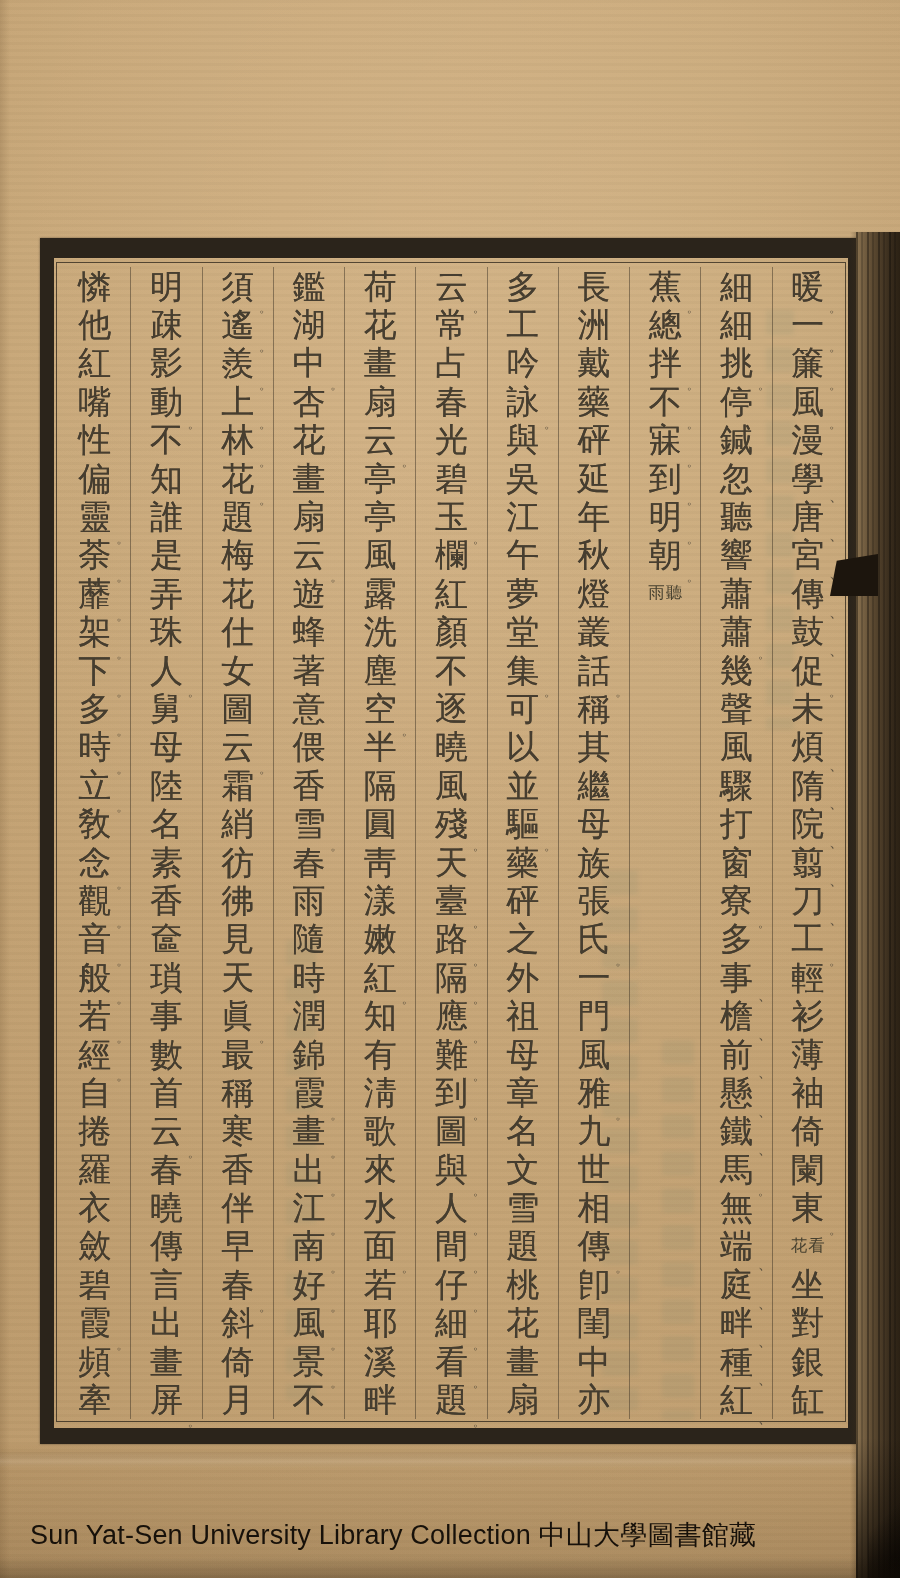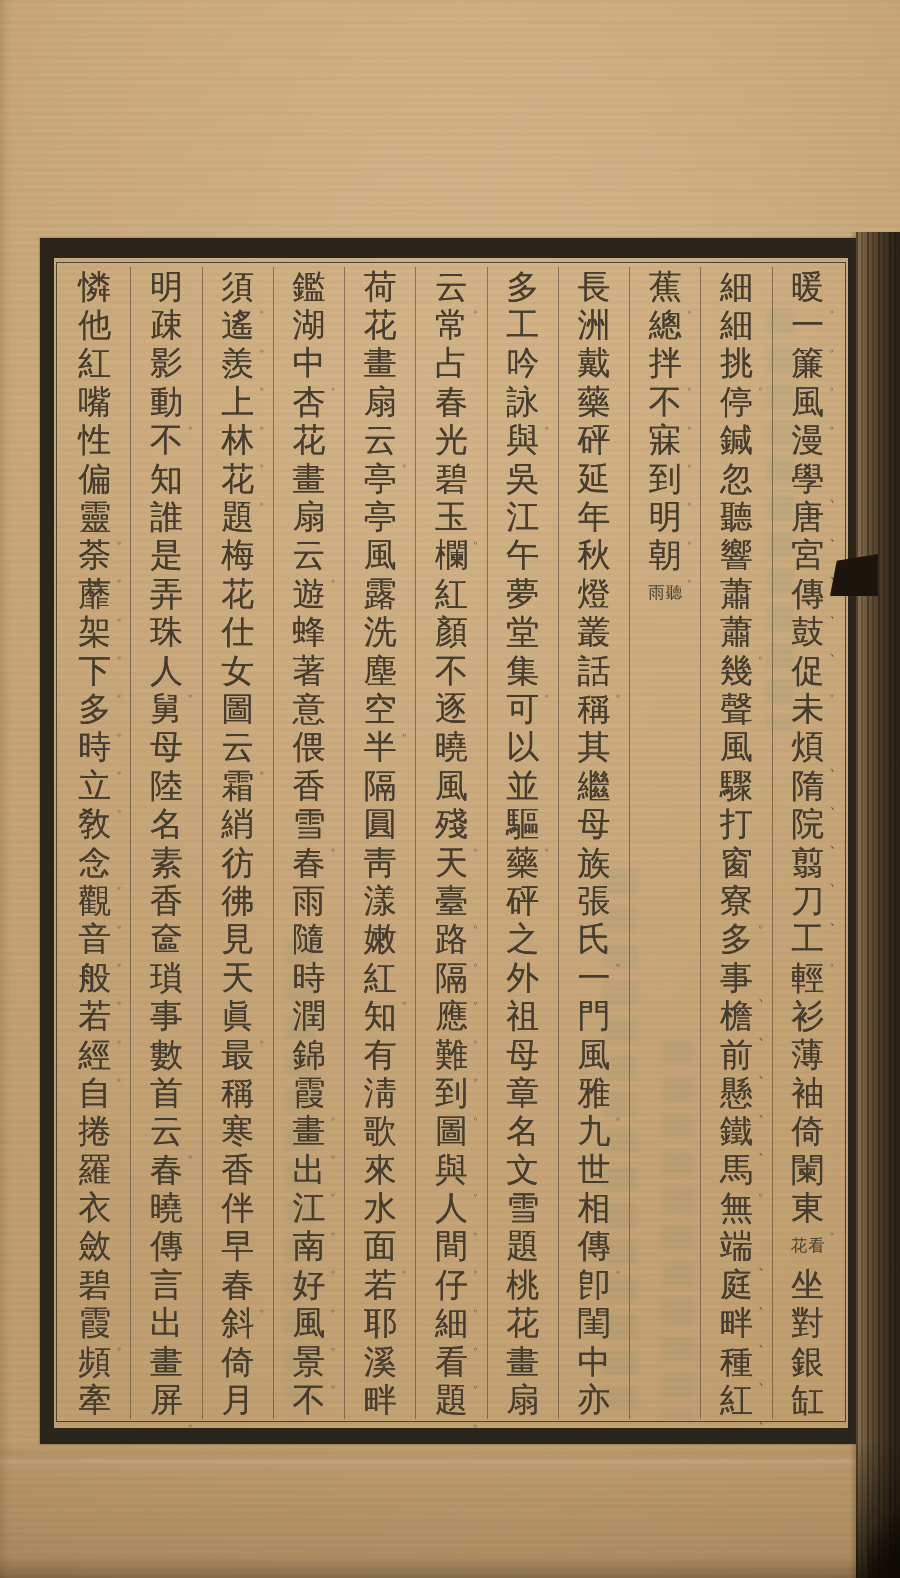--- a/index.html
+++ b/index.html
@@ -1153,13 +1153,14 @@
     </div>
 
   <div class="bottom-strip"></div>
   <div class="crease"></div>
 
   <div class="book-edge"></div>
   <div class="ink-smudge"></div>
   <div class="corner-dark"></div>
   <div class="bottom-shade"></div>
 
+  <div class="caption">Sun Yat-Sen University Library Collection 中山大學圖書館藏</div>
 </div>
 
 </body></html>

